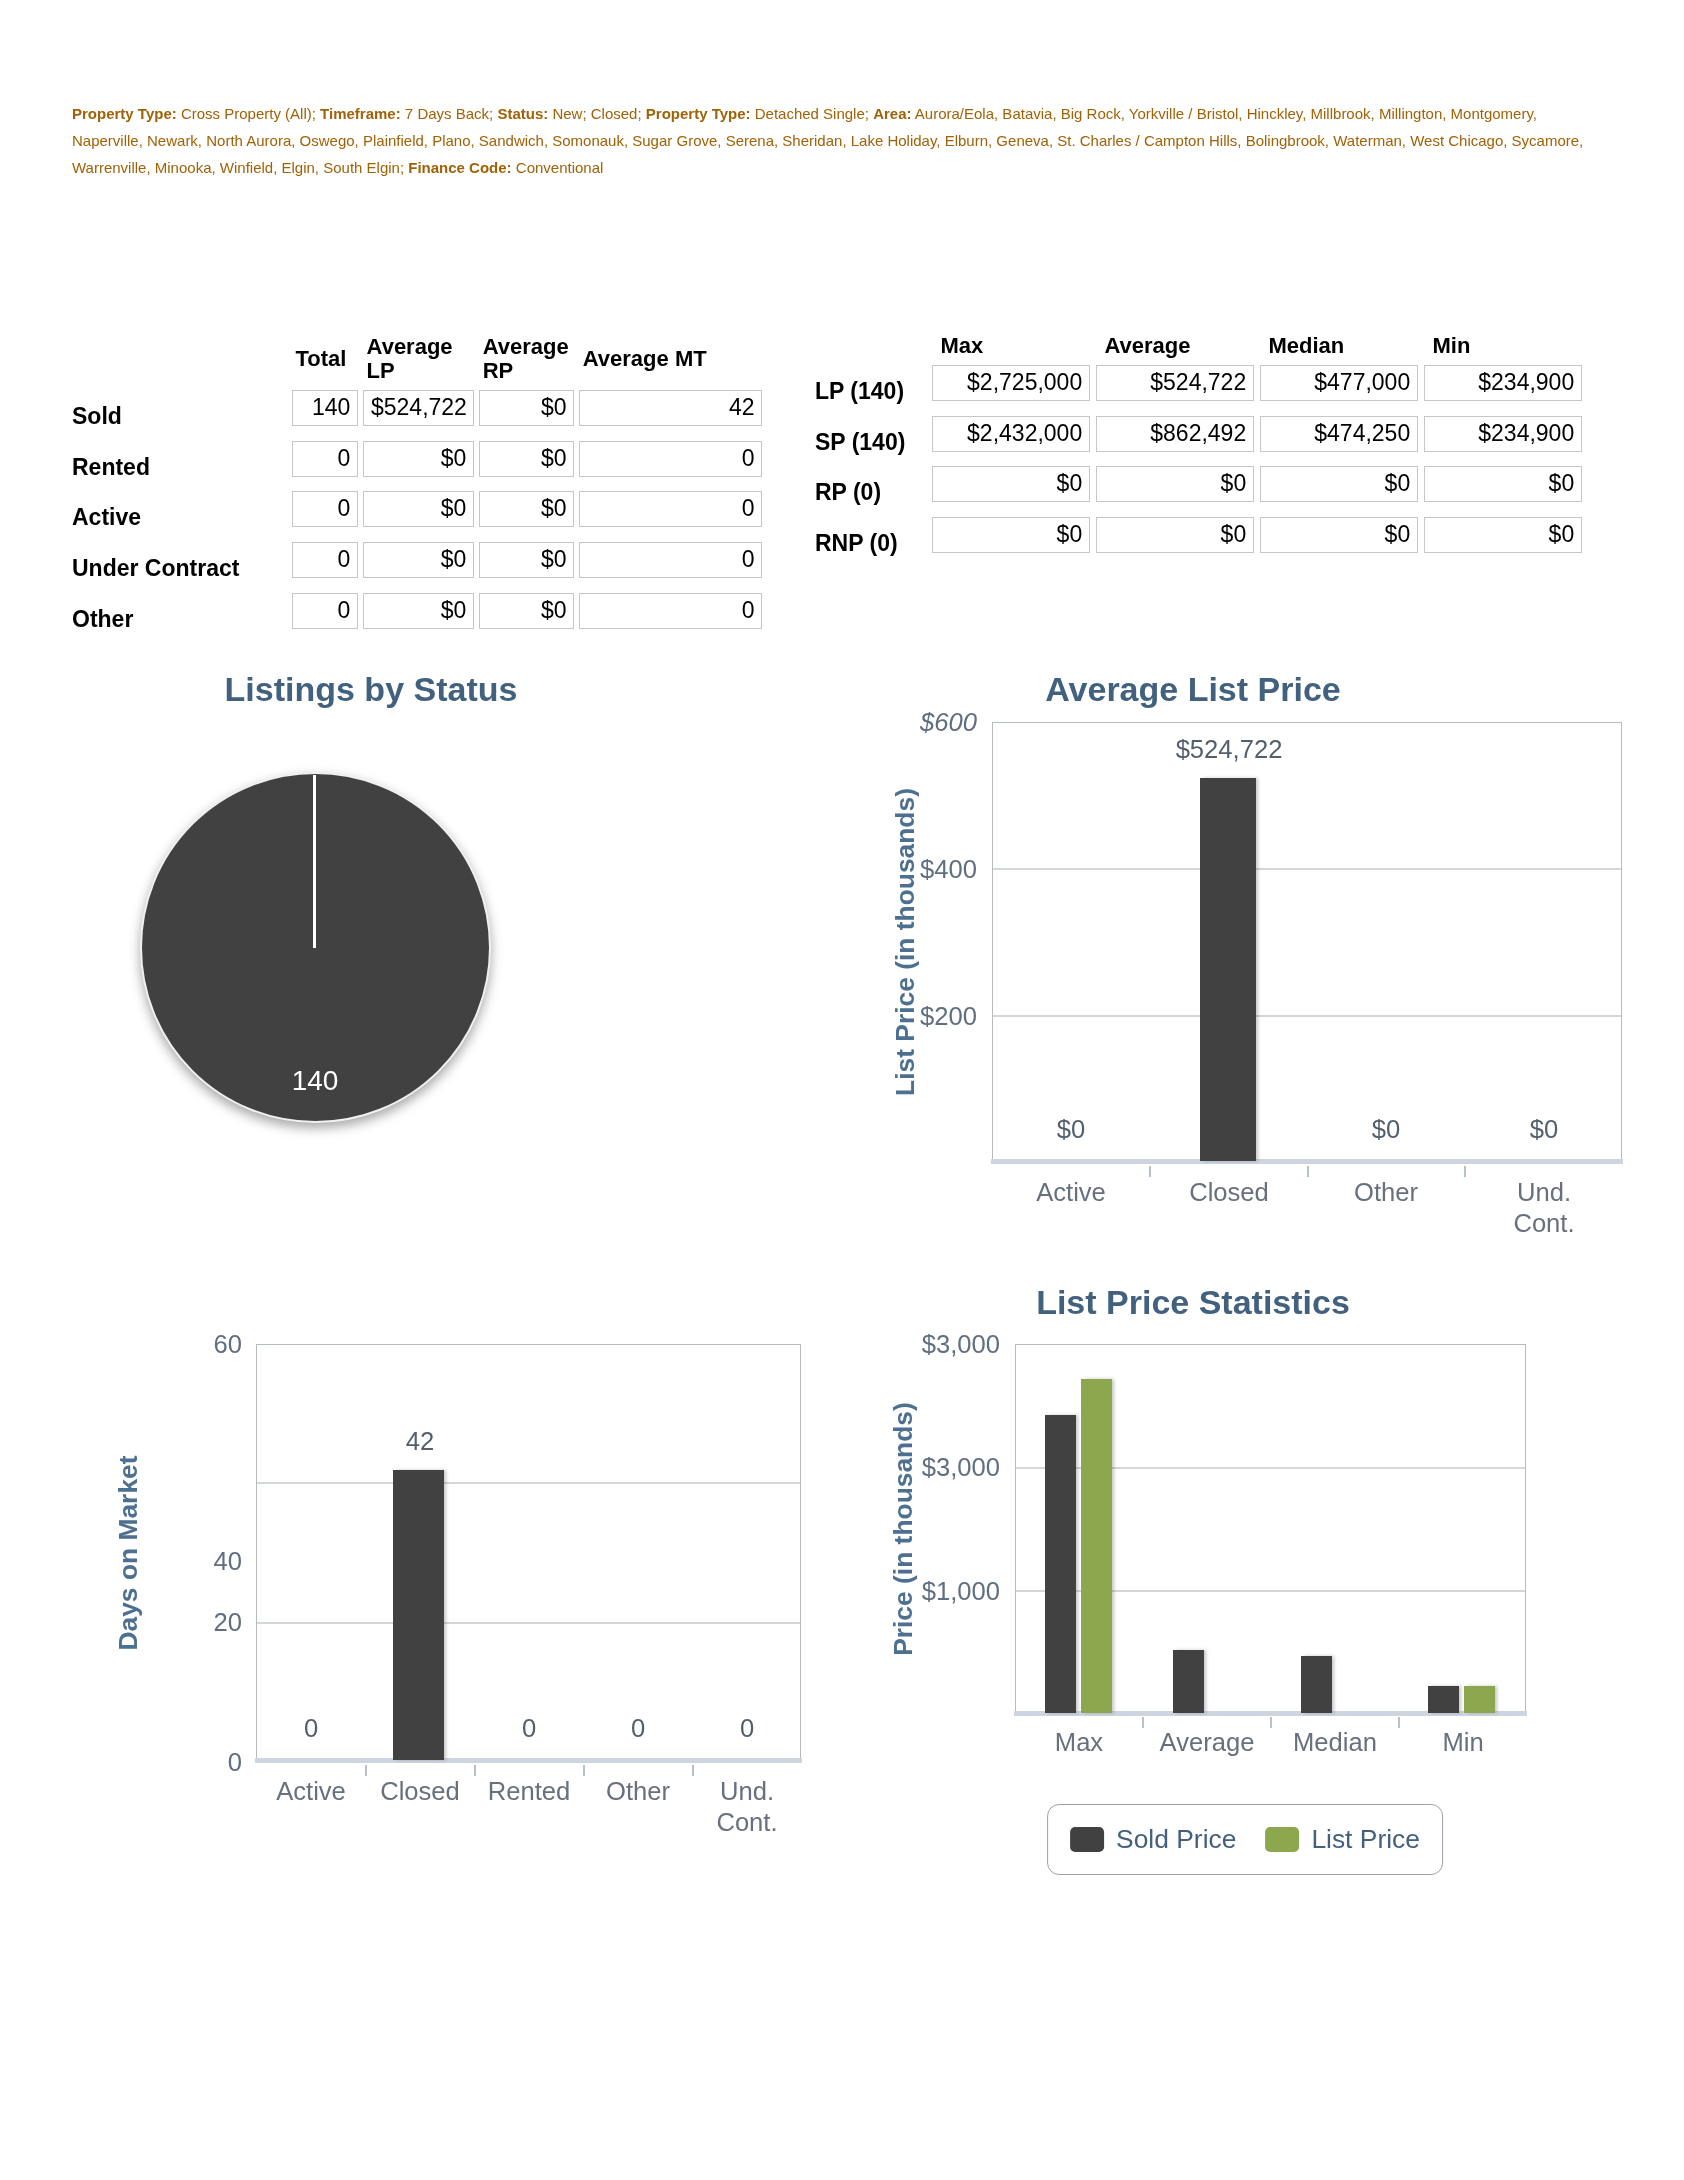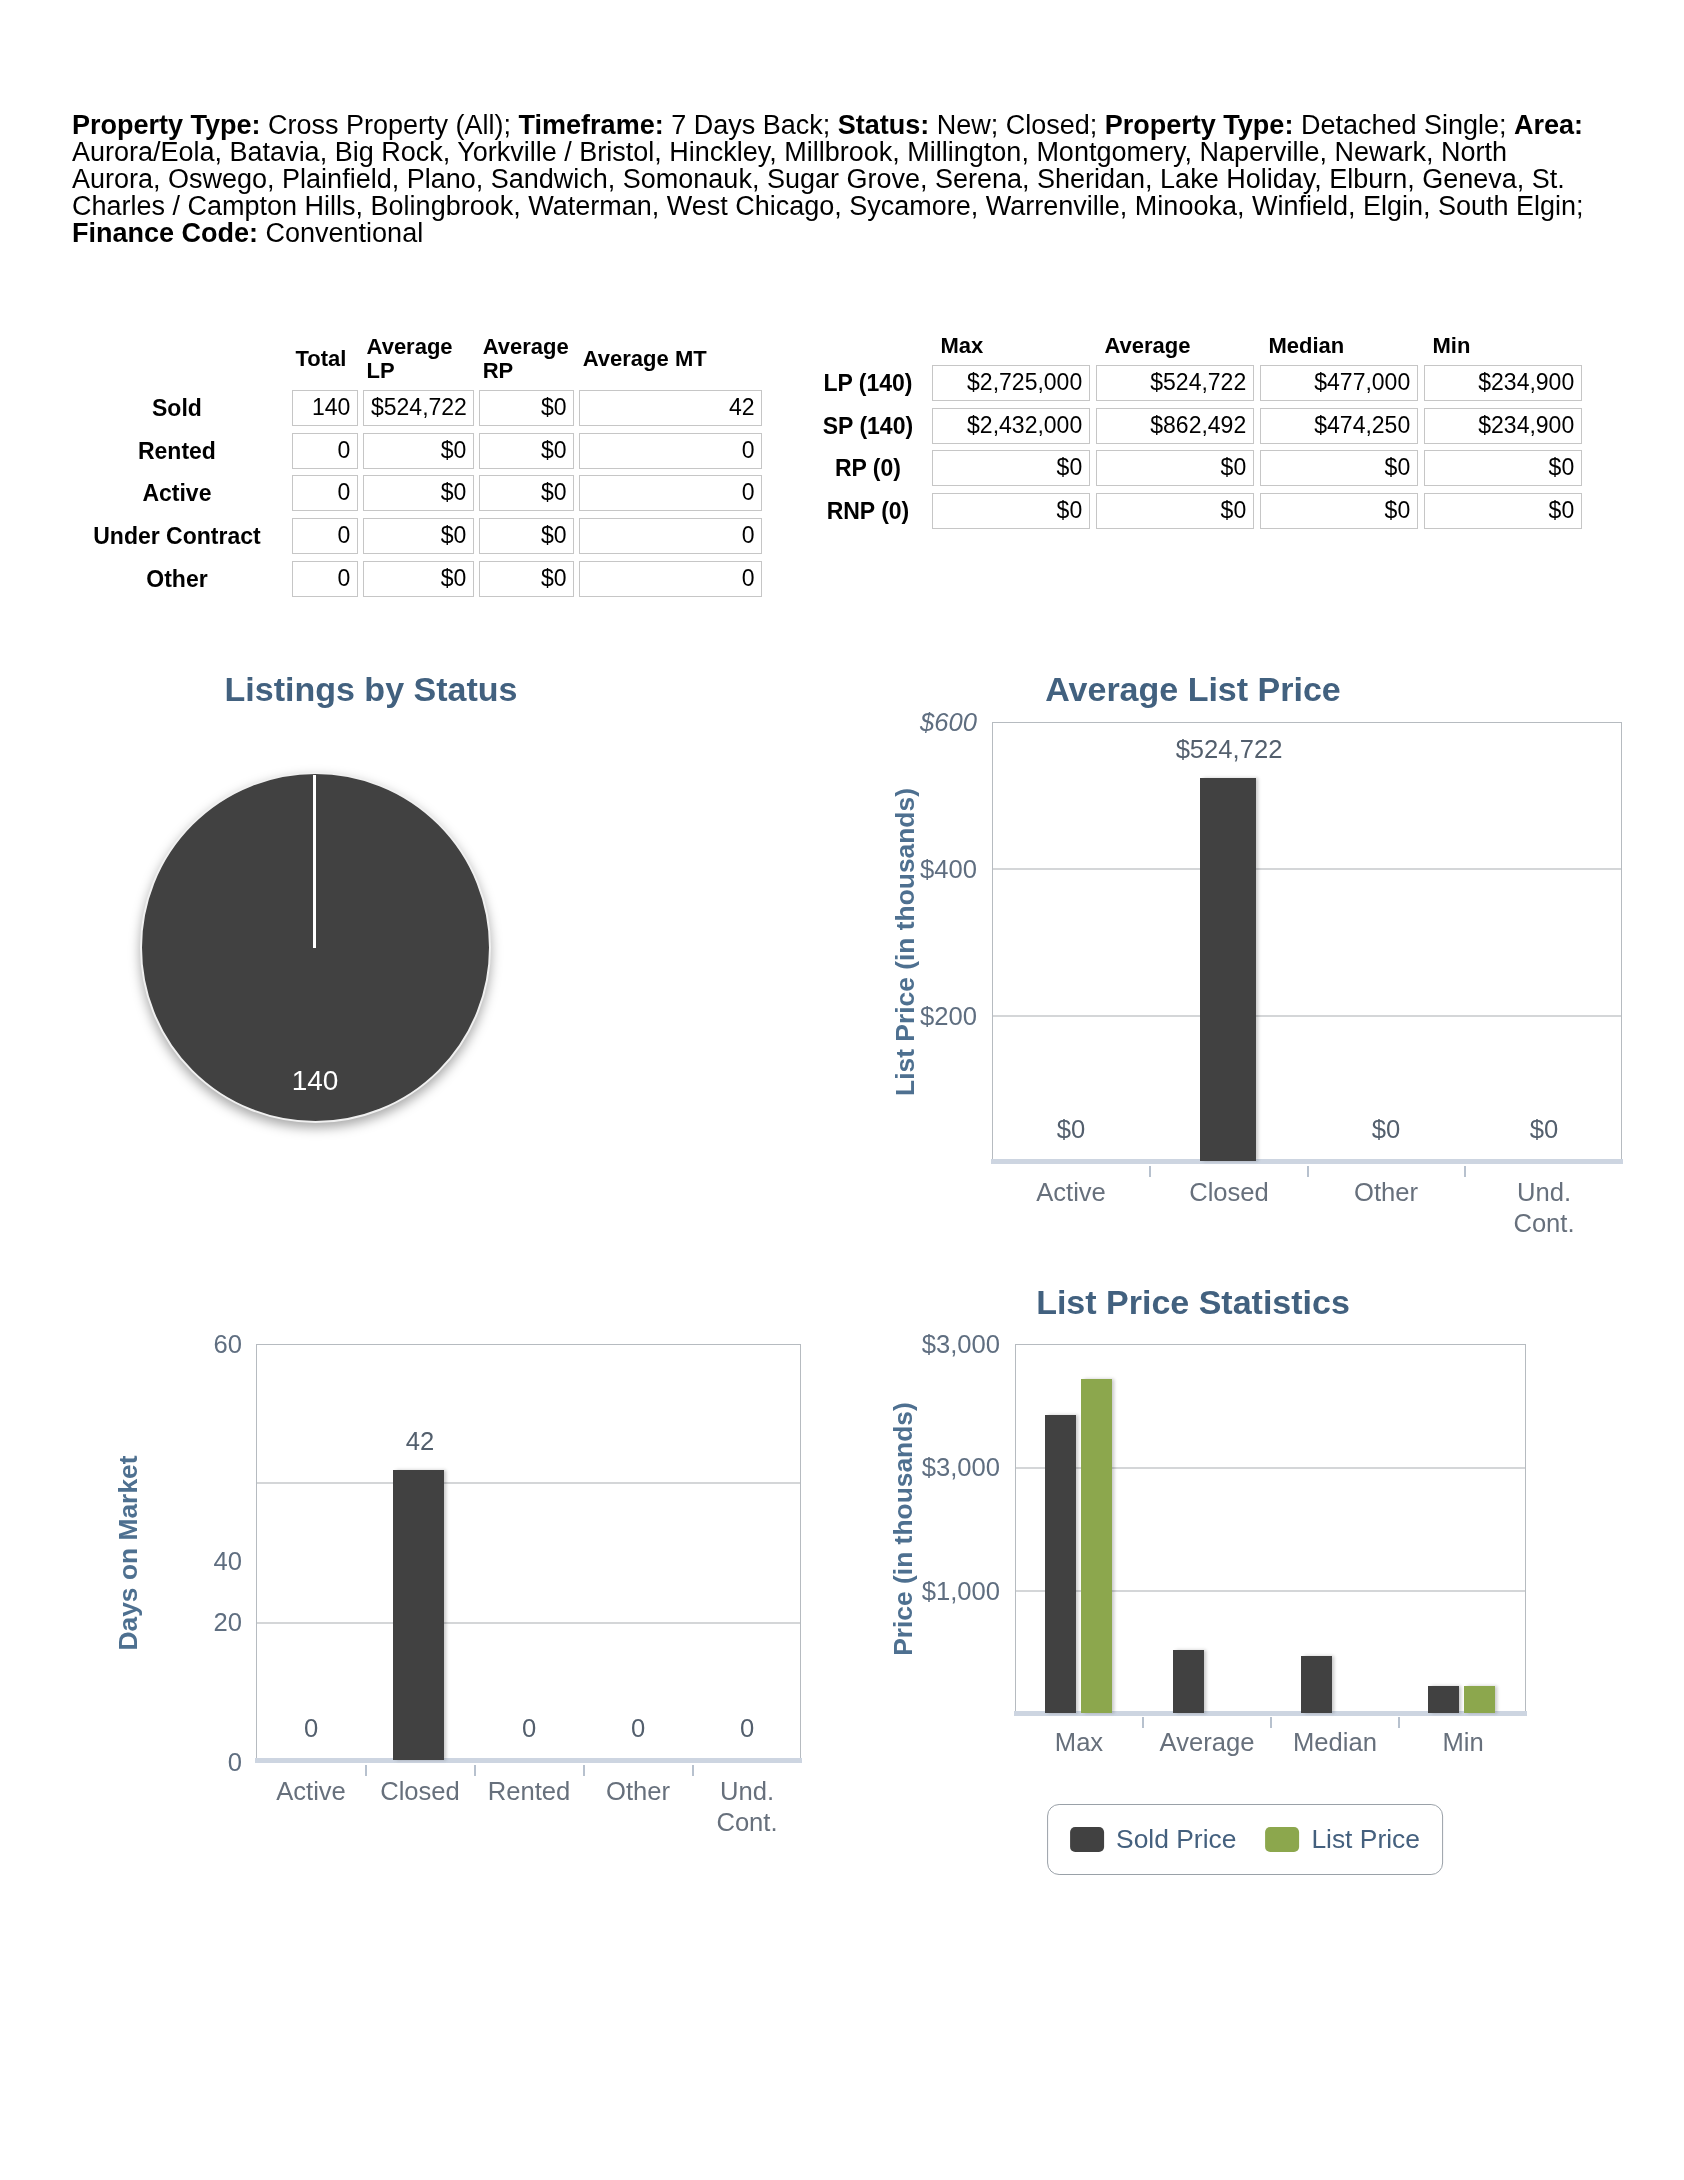--- a/index.html
+++ b/index.html
@@ -1,31 +1,31 @@
 <!DOCTYPE html>
 <html style="font-size:13.6px"><head>
 <meta charset="utf-8">
 <style>
   html,body{margin:0;padding:0;background:#fff;}
   #page{position:relative;width:1685px;height:2181px;background:#fff;
         font-family:"Liberation Sans",sans-serif;color:#000;overflow:hidden;}
 
   
   #filters{position:absolute;left:72px;top:85px;width:1529px;
-           font-size:27px;line-height:27px;color:#000000;}
+           font-size:15px;line-height:27px;color:#a16207;}
 
   
   .tbl{position:absolute;display:grid;column-gap:5.1px;row-gap:6.8px;}
   #status-table{left:72px;top:334px;grid-template-columns:215px 66px 111px 95px 183px;}
   #price-table{left:815px;top:334px;grid-template-columns:111px 158px 158px 158px 158px;column-gap:6px;}
   .tbl .th{font-weight:bold;font-size:22px;line-height:24px;display:flex;align-items:center;padding-left:3.4px;}
   #status-table .th{height:49px;}
   #price-table .th{height:24px;padding-left:8.5px;}
-  .tbl .rl{font-weight:bold;font-size:23px;text-align:center;align-self:center;
-           line-height:36px;padding-right:5.1px;white-space:nowrap;}
+  .tbl .rl{font-weight:bold;font-size:23px;text-align:left;align-self:center;
+           line-height:36px;padding-right:5.1px;white-space:nowrap;margin-top:8px;}
   .tbl .cv{background:#fff;border:1.7px solid #c6c6c6;font-size:23px;text-align:right;
            padding:0 6.8px;line-height:32px;height:36px;box-sizing:border-box;}
 
   
   .chart-title{position:absolute;transform:translateX(-50%);font-size:34px;font-weight:bold;
                color:#42617f;white-space:nowrap;}
   .y-label{position:absolute;transform:translate(-50%,-50%) rotate(-90deg);
            font-size:26.4px;font-weight:bold;color:#4e7090;white-space:nowrap;}
   .plot{position:absolute;border:1.7px solid #b6bbc0;background:#fff;box-sizing:border-box;}
   .gridline{position:absolute;left:0;width:100%;height:1.7px;background:#d4d6d8;}

